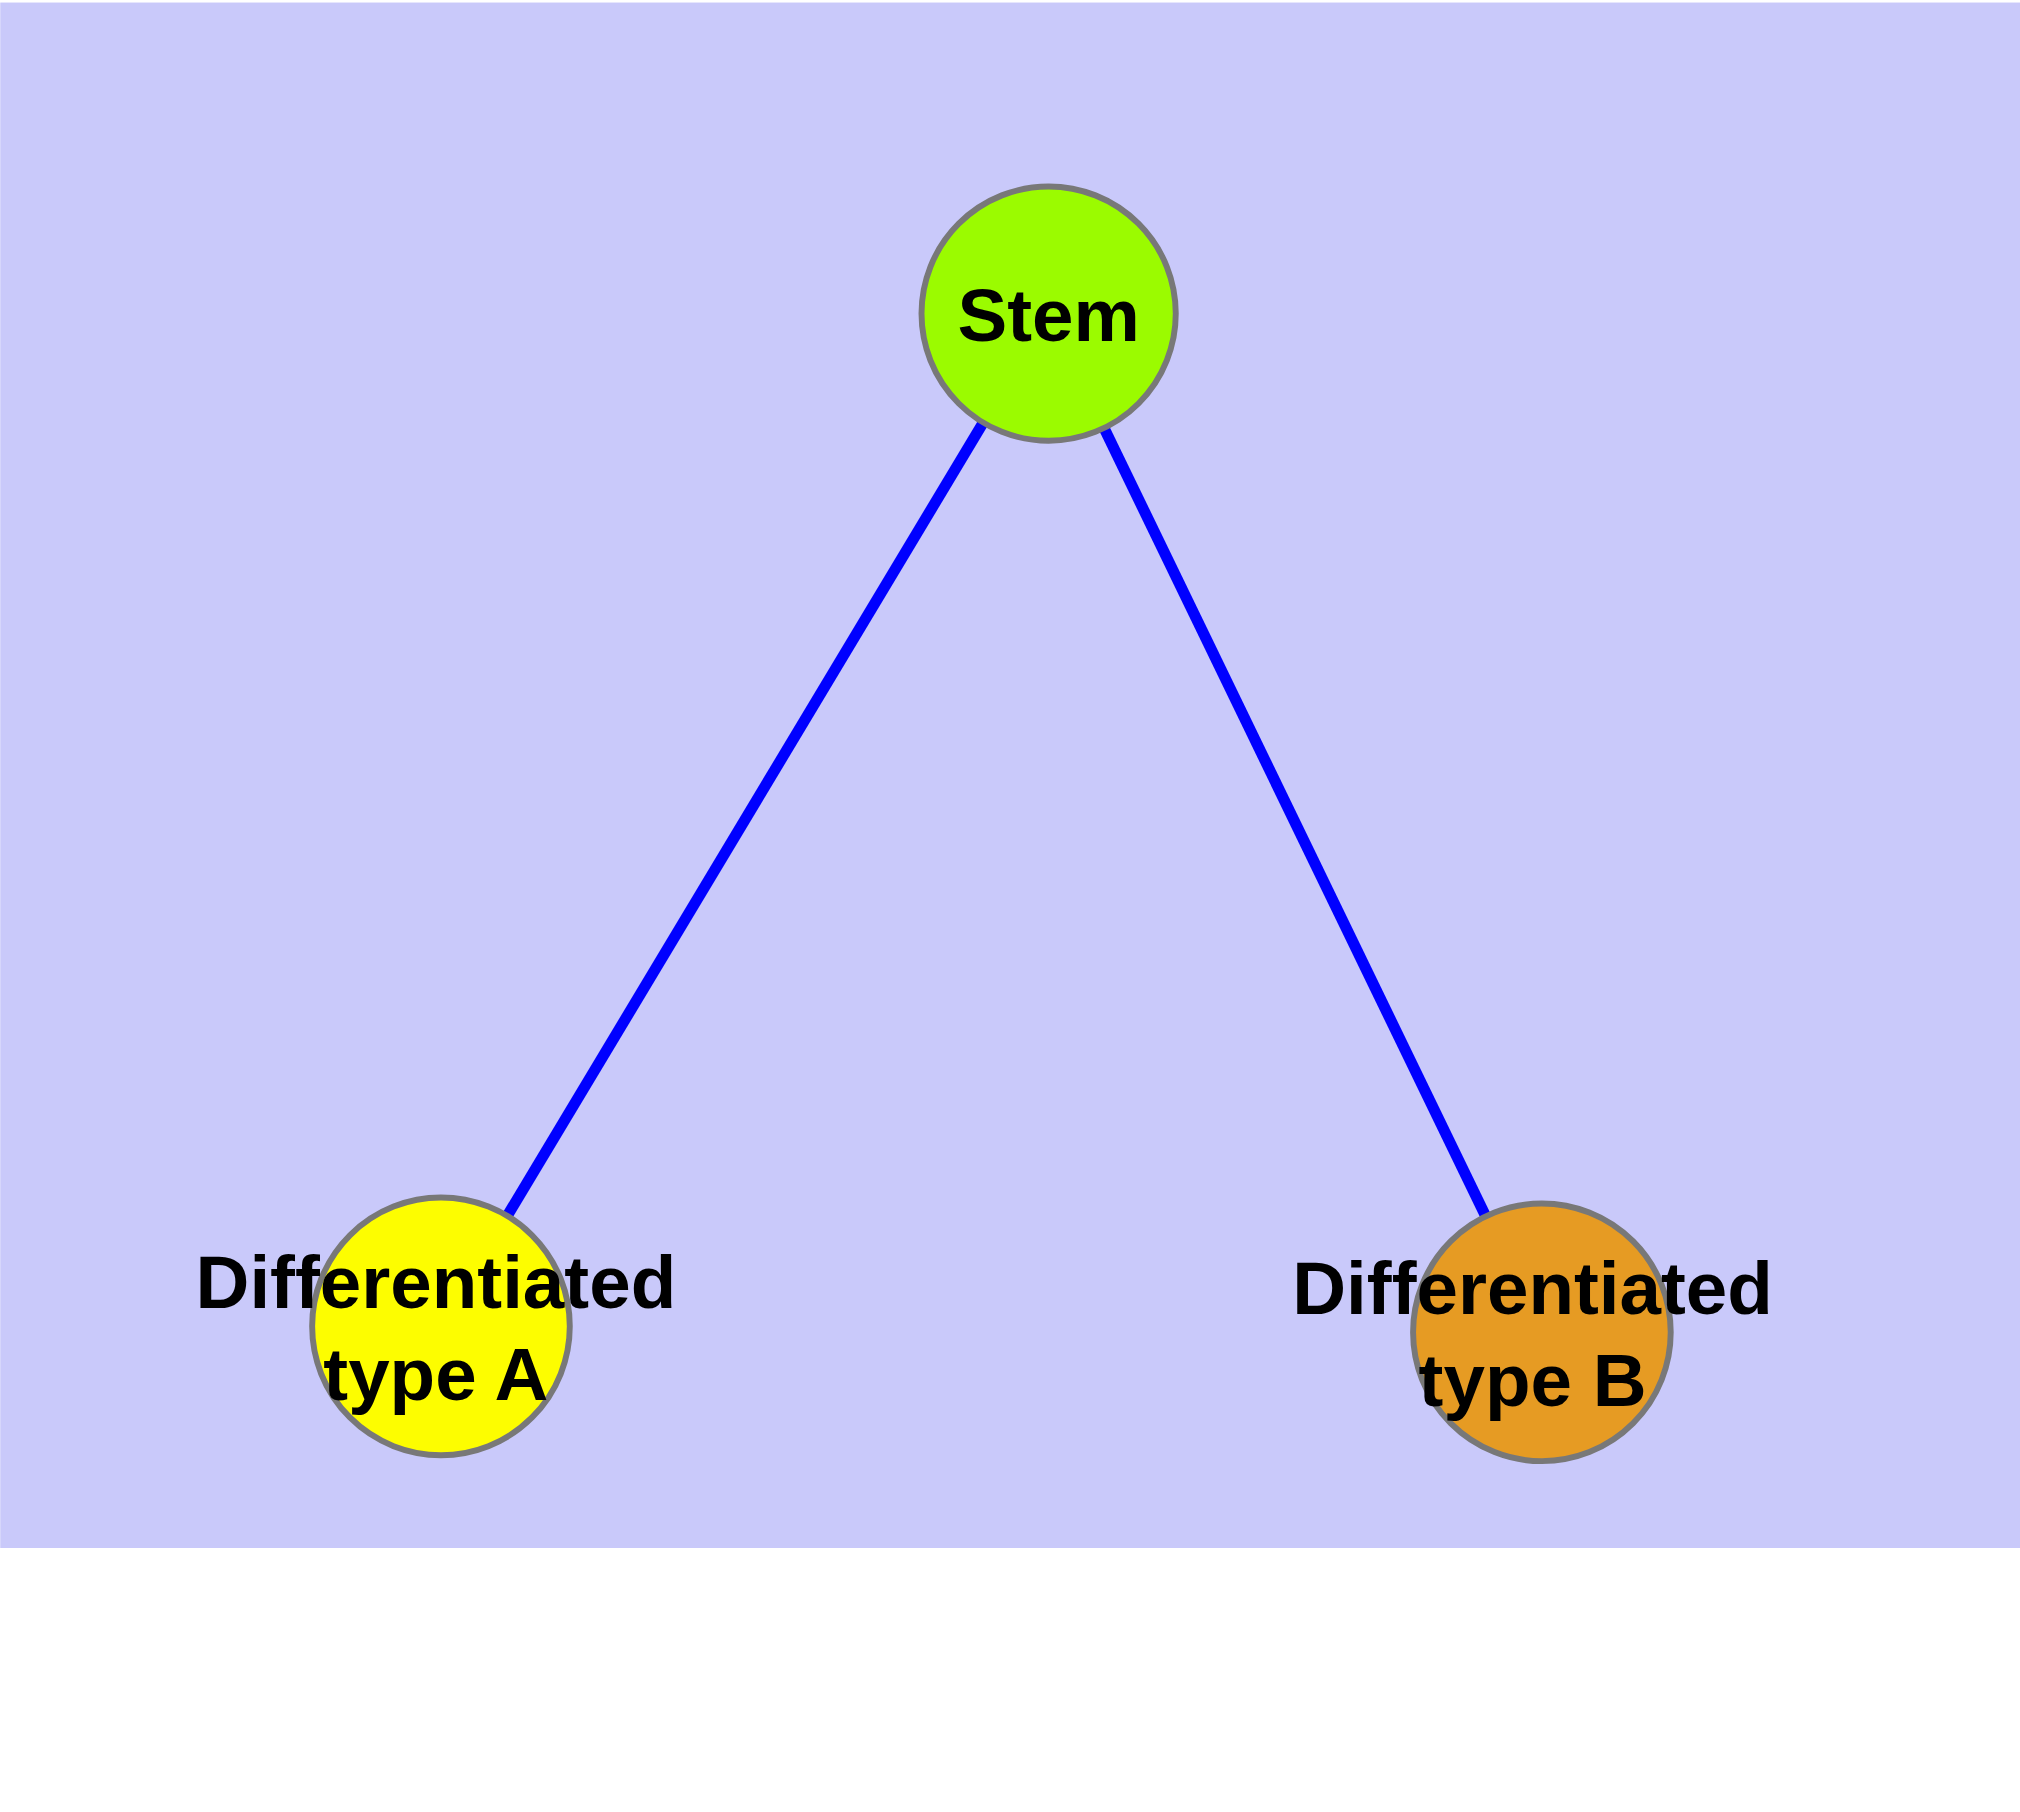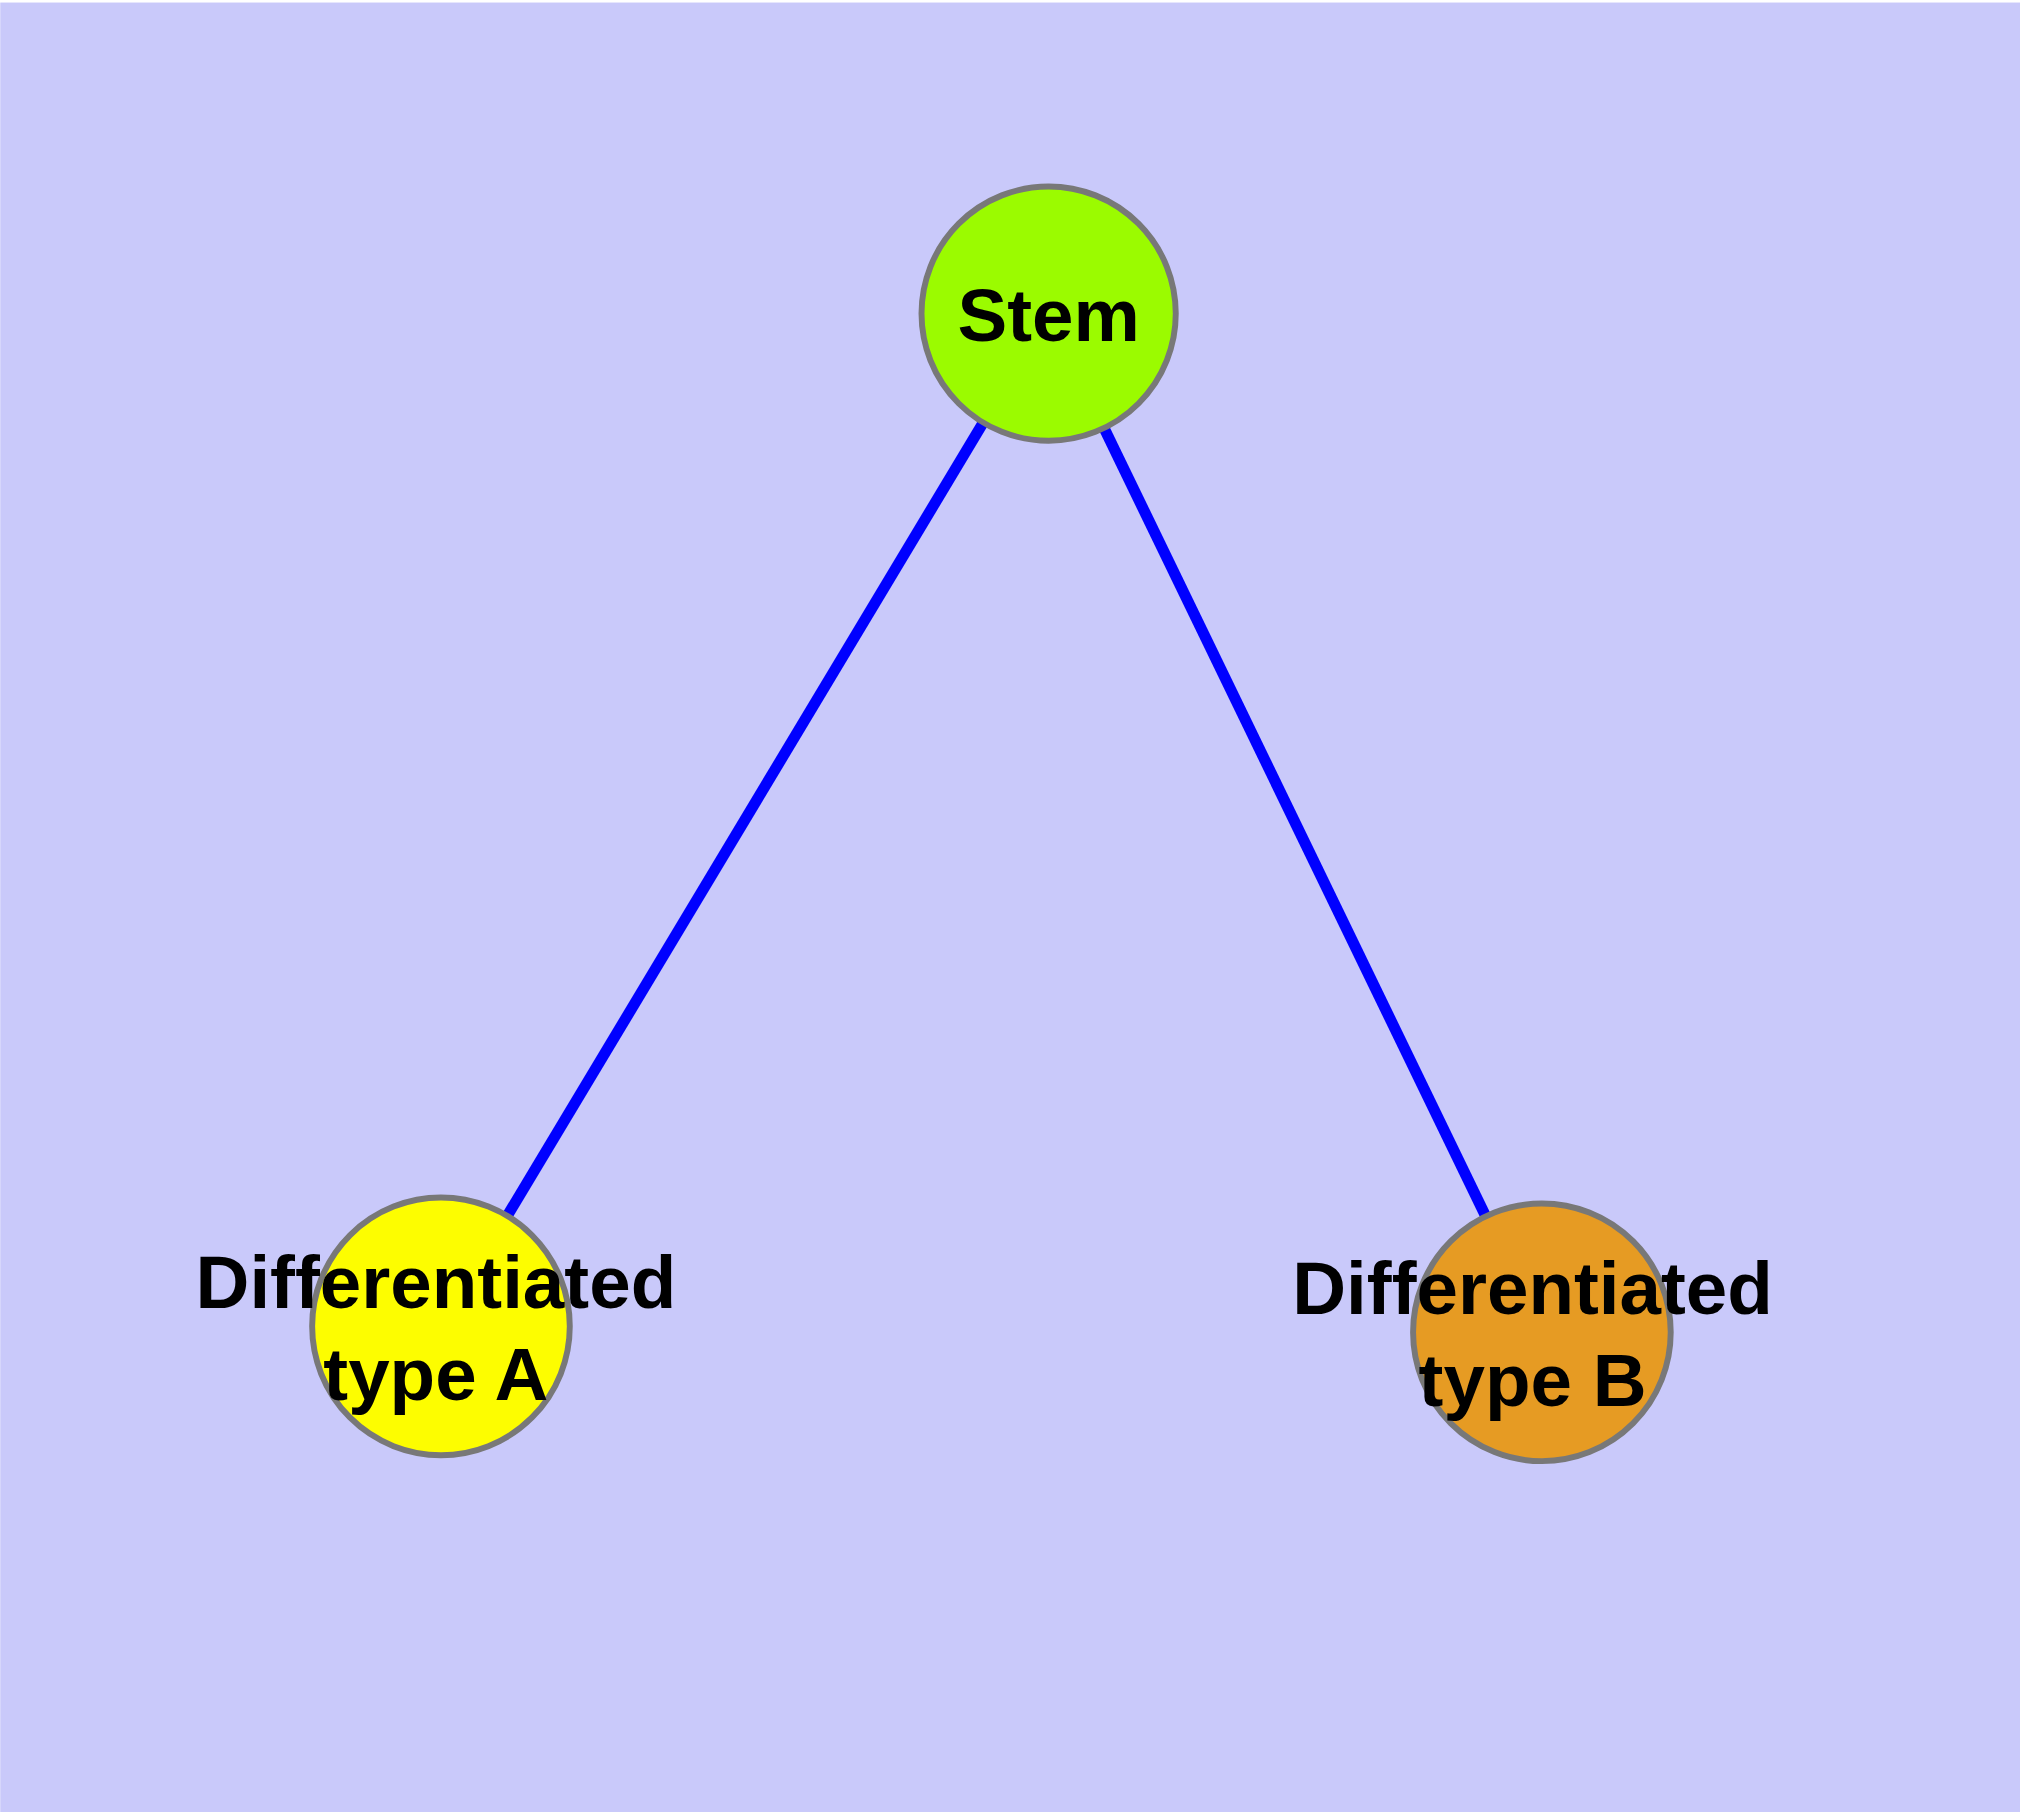--- a/index.html
+++ b/index.html
@@ -3,21 +3,21 @@
 <meta charset="utf-8">
 <style>
   html, body {
     margin: 0;
     padding: 0;
     background: #ffffff;
   }
   .stage {
     position: relative;
     width: 2021px;
-    height: 1812px;
+    height: 1548px;
     background: #ffffff;
     overflow: hidden;
     font-family: "Liberation Sans", sans-serif;
   }
   svg { display: block; }
   .node-label, .node-label-line {
     font-family: "Liberation Sans", "DejaVu Sans", sans-serif;
     font-weight: bold;
     font-size: 88px;
     fill: #000000;

